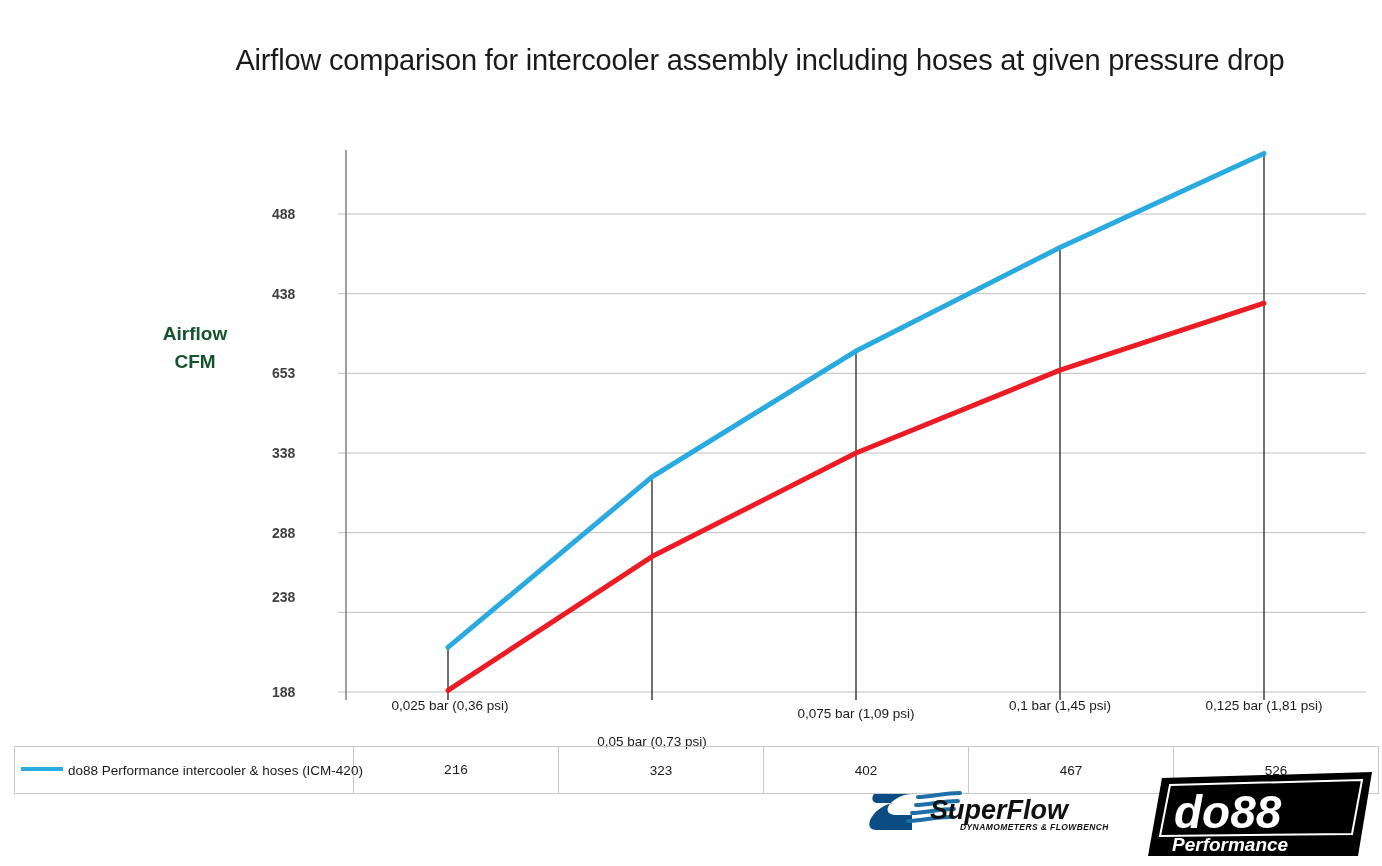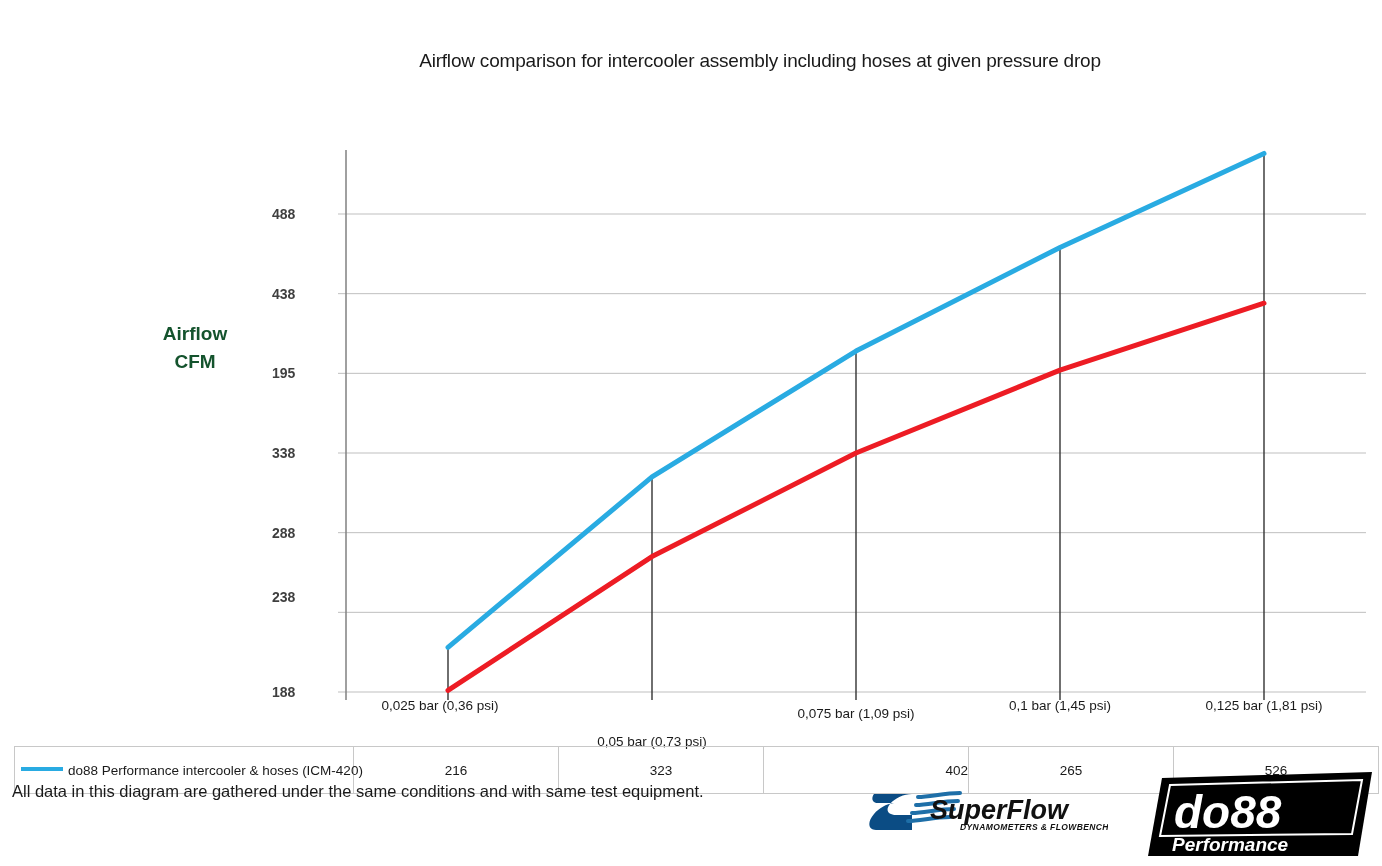--- a/index.html
+++ b/index.html
@@ -16,21 +16,21 @@
     overflow: hidden;
   }
 
   
   #chart-title {
     position: absolute;
     left: 200px;
     top: 42px;
     width: 1120px;
     text-align: center;
-    font-size: 19px;
+    font-size: 29px;
     font-weight: 400;
     line-height: 37px;
     color: #1a1a1a;
     letter-spacing: -0.2px;
   }
 
   
   #axis-title {
     position: absolute;
     left: 120px;
@@ -174,48 +174,47 @@
     <g id="series-lines">
         <polyline points="448,647.3866666666667 652,476.9 856,351.0266666666667 1060,247.46000000000004 1264,153.45333333333338" fill="none" stroke="#29ABE2" stroke-width="5" stroke-linecap="round" stroke-linejoin="round"></polyline>
         <polyline points="448,690.4066666666666 652,556.5666666666666 856,453 1060,370.1466666666667 1264,303.2266666666667" fill="none" stroke="#ED1C24" stroke-width="5" stroke-linecap="round" stroke-linejoin="round"></polyline>
       </g>
   </svg>
   <div id="ytick-labels">
       <div class="ytick" style="left: 272px; top: 685px;">188</div>
       <div class="ytick" style="left: 272px; top: 590px;">238</div>
       <div class="ytick" style="left: 272px; top: 525.667px;">288</div>
       <div class="ytick" style="left: 272px; top: 446px;">338</div>
-      <div class="ytick" style="left: 272px; top: 366.333px;">195</div>
+      <div class="ytick" style="left: 272px; top: 366.333px;">653</div>
       <div class="ytick" style="left: 272px; top: 286.667px;">438</div>
       <div class="ytick" style="left: 272px; top: 207px;">488</div>
     </div>
   <div id="xtick-labels">
-      <div class="xtick" style="left: 338px; width: 204px;">0,025 bar (0,36 psi)</div>
+      <div class="xtick" style="left: 348px; width: 204px;">0,025 bar (0,36 psi)</div>
       <div class="xtick" style="left: 550px; width: 204px; margin-top: 36px;">0,05 bar (0,73 psi)</div>
       <div class="xtick" style="left: 754px; width: 204px; margin-top: 8px;">0,075 bar (1,09 psi)</div>
       <div class="xtick" style="left: 958px; width: 204px;">0,1 bar (1,45 psi)</div>
       <div class="xtick" style="left: 1162px; width: 204px;">0,125 bar (1,81 psi)</div>
     </div>
 </div>
 
 <table id="data-table">
   <tbody id="data-table-body">
       <tr>
         <td class="legend-cell" style="width: 332px;"><span class="legend-swatch" style="background: rgb(41, 171, 226);"></span><span class="legend-text">do88 Performance intercooler &amp; hoses (ICM-420)</span></td>
-        <td style="width: 204px;">216</td>
+        <td style="width: 204px; font-family: Liberation Mono, monospace;">216</td>
         <td style="width: 204px;">323</td>
-        <td style="width: 204px; text-align: right;">402</td>
-        <td style="width: 204px;">265</td>
+        <td style="width: 204px;">402</td>
+        <td style="width: 204px;">467</td>
         <td style="width: 204px;">526</td>
       </tr>
     </tbody>
 </table>
 
 <div id="disclaimer">
-  <div>All data in this diagram are gathered under the same conditions and with same test equipment.</div>
 </div>
 
 <div id="superflow-logo">
   <svg width="240" height="56" viewBox="0 0 240 56">
     <path d="M6 10 L44 10 C36 10 27 14 22 20 C17 26 20 31 28 31 L44 31 L44 46 L8 46 C0 46 -1 38 6 30 C11 24 18 20 26 19 L10 19 C4 19 3 14 6 10 Z" fill="#0B4C84"></path>
     <path d="M50 13 C62 13 76 9 92 9" stroke="#1E6FA8" stroke-width="4" fill="none" stroke-linecap="round"></path>
     <path d="M48 21 C60 21 74 17 90 17" stroke="#1E6FA8" stroke-width="4" fill="none" stroke-linecap="round"></path>
     <path d="M44 29 C56 29 70 25 86 25" stroke="#1E6FA8" stroke-width="4" fill="none" stroke-linecap="round"></path>
     <path d="M40 37 C52 37 66 33 82 33" stroke="#1E6FA8" stroke-width="4" fill="none" stroke-linecap="round"></path>
     <text x="62" y="35" font-family="'Liberation Sans', sans-serif" font-size="27" font-weight="bold" font-style="italic" fill="#111111">SuperFlow</text>

